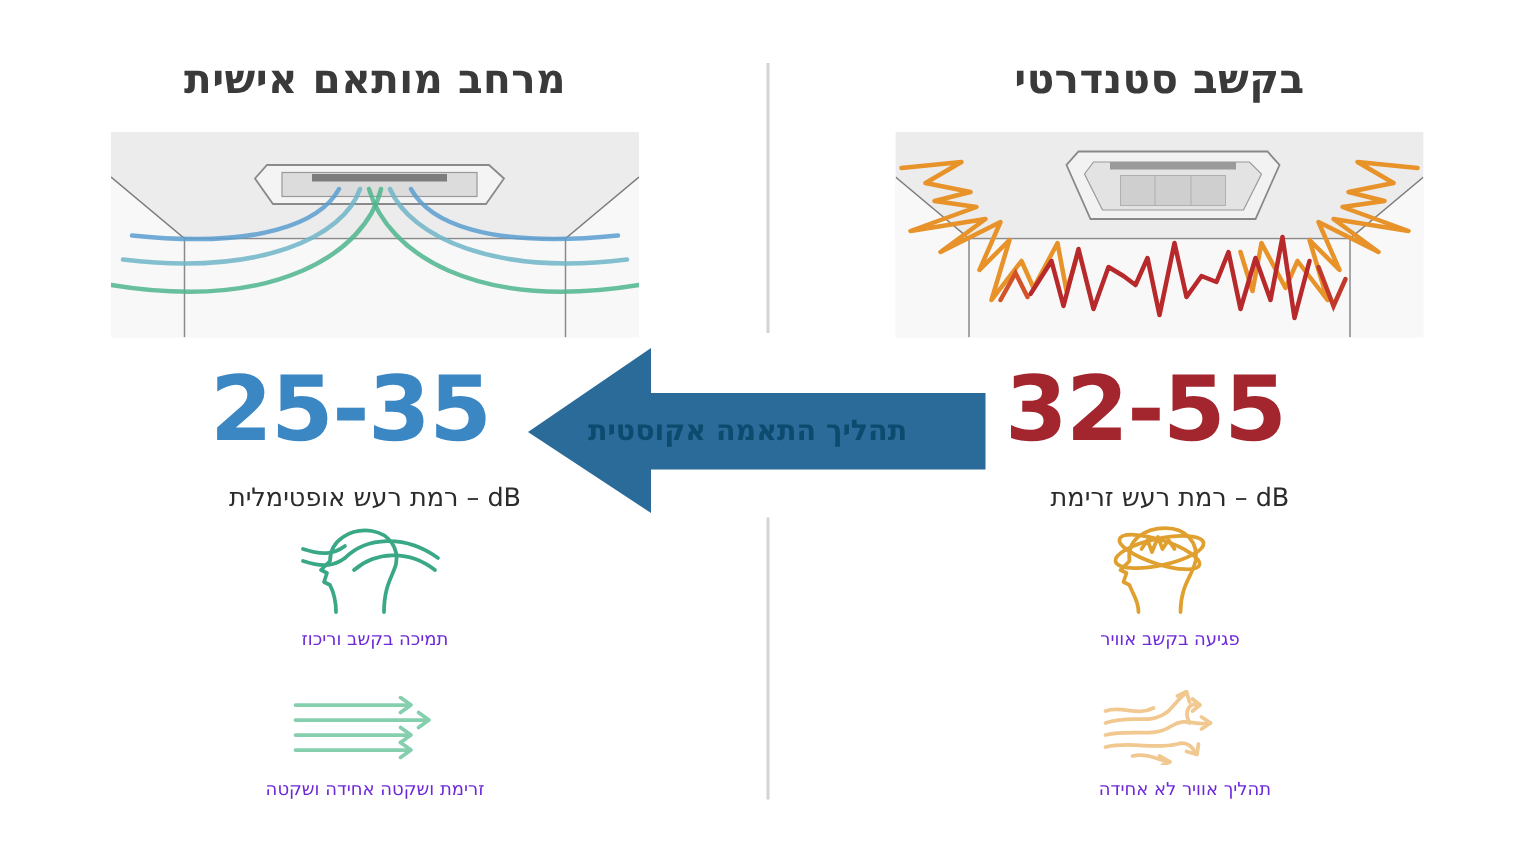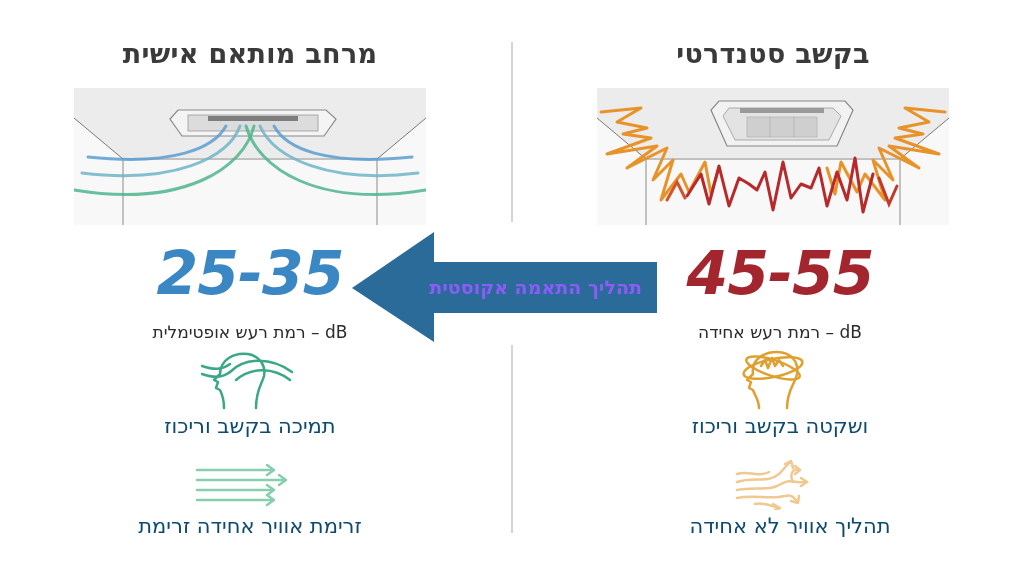--- a/index.html
+++ b/index.html
@@ -16,37 +16,36 @@
     letter-spacing: 0.3px;
   }
   .divider { position: absolute; left: 511px; width: 2px; background: #d4d4d4; }
   .panel {
     position: absolute; top: 88px; height: 137px; background: #f7f7f7;
     overflow: hidden;
   }
   .panel svg { position: absolute; left: 0; top: 0; }
   .big-num {
     position: absolute; top: 242px; height: 62px; font-size: 60px; font-weight: bold;
-    text-align: center; line-height: 62px; letter-spacing: -1px;
+    text-align: left; line-height: 62px; letter-spacing: -1px;
     font-family: "DejaVu Sans", "Liberation Sans", sans-serif;
-    font-style: italic;
   }
   .sub {
     position: absolute; top: 305px; height: 24px; font-size: 17px; color: #2b2b2b;
     direction: rtl; text-align: center; white-space: nowrap; line-height: 24px; margin-top: 15px;
   }
   .icon-wrap { position: absolute; }
   .caption {
-    position: absolute; height: 22px; font-size: 21px; color: #0c4a6e;
+    position: absolute; height: 22px; font-size: 12px; color: #6d28d9;
     direction: rtl; text-align: center; white-space: nowrap; line-height: 22px;
   }
   .arrow { position: absolute; left: 350px; top: 230px; width: 310px; height: 114px; }
   .arrow-label {
     position: absolute; left: 392px; top: 272px; width: 250px; height: 30px;
-    direction: rtl; text-align: right; color: #8b5cf6; font-weight: bold;
+    direction: rtl; text-align: left; color: #0c4a6e; font-weight: bold;
     font-size: 19px; line-height: 30px; white-space: nowrap;
   }
 </style>
 </head>
 <body>
 
 <div class="title" style="left:74px; width:352px;">מרחב מותאם אישית</div>
 <div class="title" style="left:597px; width:352px;">בקשב סטנדרטי</div>
 
 <div class="divider" style="top:42px; height:180px;"></div>
@@ -98,24 +97,24 @@
 
     <polyline points="348,24 308,20 332,34 302,40 326,46 298,50 342,66 292,58 322,80 282,60 296,92 276,72 288,112 268,86 260,104 244,74 238,106 230,80" fill="none" stroke="#e8922a" stroke-width="3" stroke-linejoin="round" stroke-linecap="round"></polyline>
 
     <polyline points="90,108 104,86 112,116 122,78 132,118 142,90 152,96 160,102 168,84 176,122 186,74 194,110 204,96 214,100 222,80 230,118 240,84 250,112 258,70 266,124 276,86" fill="none" stroke="#b8292b" stroke-width="3" stroke-linejoin="round" stroke-linecap="round"></polyline>
     <polyline points="70,112 80,94 88,110" fill="none" stroke="#d2532a" stroke-width="3" stroke-linecap="round"></polyline>
     <polyline points="282,90 292,116 300,98" fill="none" stroke="#c0392b" stroke-width="3" stroke-linecap="round"></polyline>
   </svg>
 </div>
 
 <div class="big-num" style="left:140px; width:220px; color:#3b87c4;">25-35</div>
-<div class="big-num" style="left:670px; width:220px; color:#a3262e;">45-55</div>
+<div class="big-num" style="left:670px; width:220px; color:#a3262e;">32-55</div>
 
 <div class="sub" style="left:130px; width:240px;">dB – רמת רעש אופטימלית</div>
-<div class="sub" style="left:670px; width:220px;">dB – רמת רעש אחידה</div>
+<div class="sub" style="left:670px; width:220px;">dB – רמת רעש זרימת</div>
 
 <svg class="arrow" viewBox="0 0 310 114">
   <polygon points="2,58 84,2 84,32 307,32 307,83 84,83 84,112" fill="#2a6b9a"></polygon>
 </svg>
 <div class="arrow-label">תהליך התאמה אקוסטית</div>
 
 <div class="icon-wrap" style="left:200px; top:350px; width:100px; height:62px;">
   <svg width="100" height="62" viewBox="0 0 100 62">
     <g fill="none" stroke="#3aa887" stroke-width="2.5" stroke-linecap="round" stroke-linejoin="round">
       <path d="M24,58 C24,50 22,44 20,40 L16,38 L18,32 L14,30 L20,24 C20,10 34,2 48,4 C60,6 66,16 64,26 C62,34 56,40 56,58"></path>
@@ -135,33 +134,33 @@
         <polyline points="72,1 79,6 72,11"></polyline>
       <line x1="2" y1="16" x2="90" y2="16"></line>
         <polyline points="84,11 91,16 84,21"></polyline>
       <line x1="2" y1="26" x2="78" y2="26"></line>
         <polyline points="72,21 79,26 72,31"></polyline>
       <line x1="2" y1="36" x2="78" y2="36"></line>
         <polyline points="72,31 79,36 72,41"></polyline>
     </g>
   </svg>
 </div>
-<div class="caption" style="left:130px; top:515px; width:240px;">זרימת אוויר אחידה זרימת</div>
+<div class="caption" style="left:130px; top:515px; width:240px;">זרימת ושקטה אחידה ושקטה</div>
 
 <div class="icon-wrap" style="left:735px; top:350px; width:80px; height:62px;">
   <svg width="80" height="62" viewBox="0 0 80 62">
     <g fill="none" stroke="#e0a030" stroke-width="2.5" stroke-linecap="round" stroke-linejoin="round">
       <path d="M24,58 C24,50 20,46 18,40 L14,38 L16,32 L12,30 L18,24 C16,10 28,2 42,2 C56,2 64,12 62,24 C60,34 52,40 52,58"></path>
       <ellipse cx="38" cy="18" rx="30" ry="9" transform="rotate(-12 38 18)"></ellipse>
       <ellipse cx="38" cy="18" rx="28" ry="8" transform="rotate(18 38 18)"></ellipse>
       <polyline points="26,16 30,10 33,18 37,8 40,16 44,10 48,16"></polyline>
     </g>
   </svg>
 </div>
-<div class="caption" style="left:690px; top:415px; width:180px;">ושקטה בקשב וריכוז</div>
+<div class="caption" style="left:690px; top:415px; width:180px;">פגיעה בקשב אוויר</div>
 
 <div class="icon-wrap" style="left:735px; top:460px; width:90px; height:50px;">
   <svg width="90" height="50" viewBox="0 0 90 50">
     <g fill="none" stroke="#f0c890" stroke-width="2.5" stroke-linecap="round" stroke-linejoin="round">
       <path d="M2,14 C14,10 22,18 34,12"></path>
       <path d="M2,22 C20,16 32,24 44,14 C50,8 52,4 56,2"></path>
         <polyline points="50,4 56,1 58,8"></polyline>
       <path d="M2,30 C20,26 34,32 46,24 C56,18 60,24 72,22"></path>
         <polyline points="66,18 72,22 66,26"></polyline>
       <path d="M2,38 C20,34 34,40 50,36 C56,34 60,38 62,42"></path>

